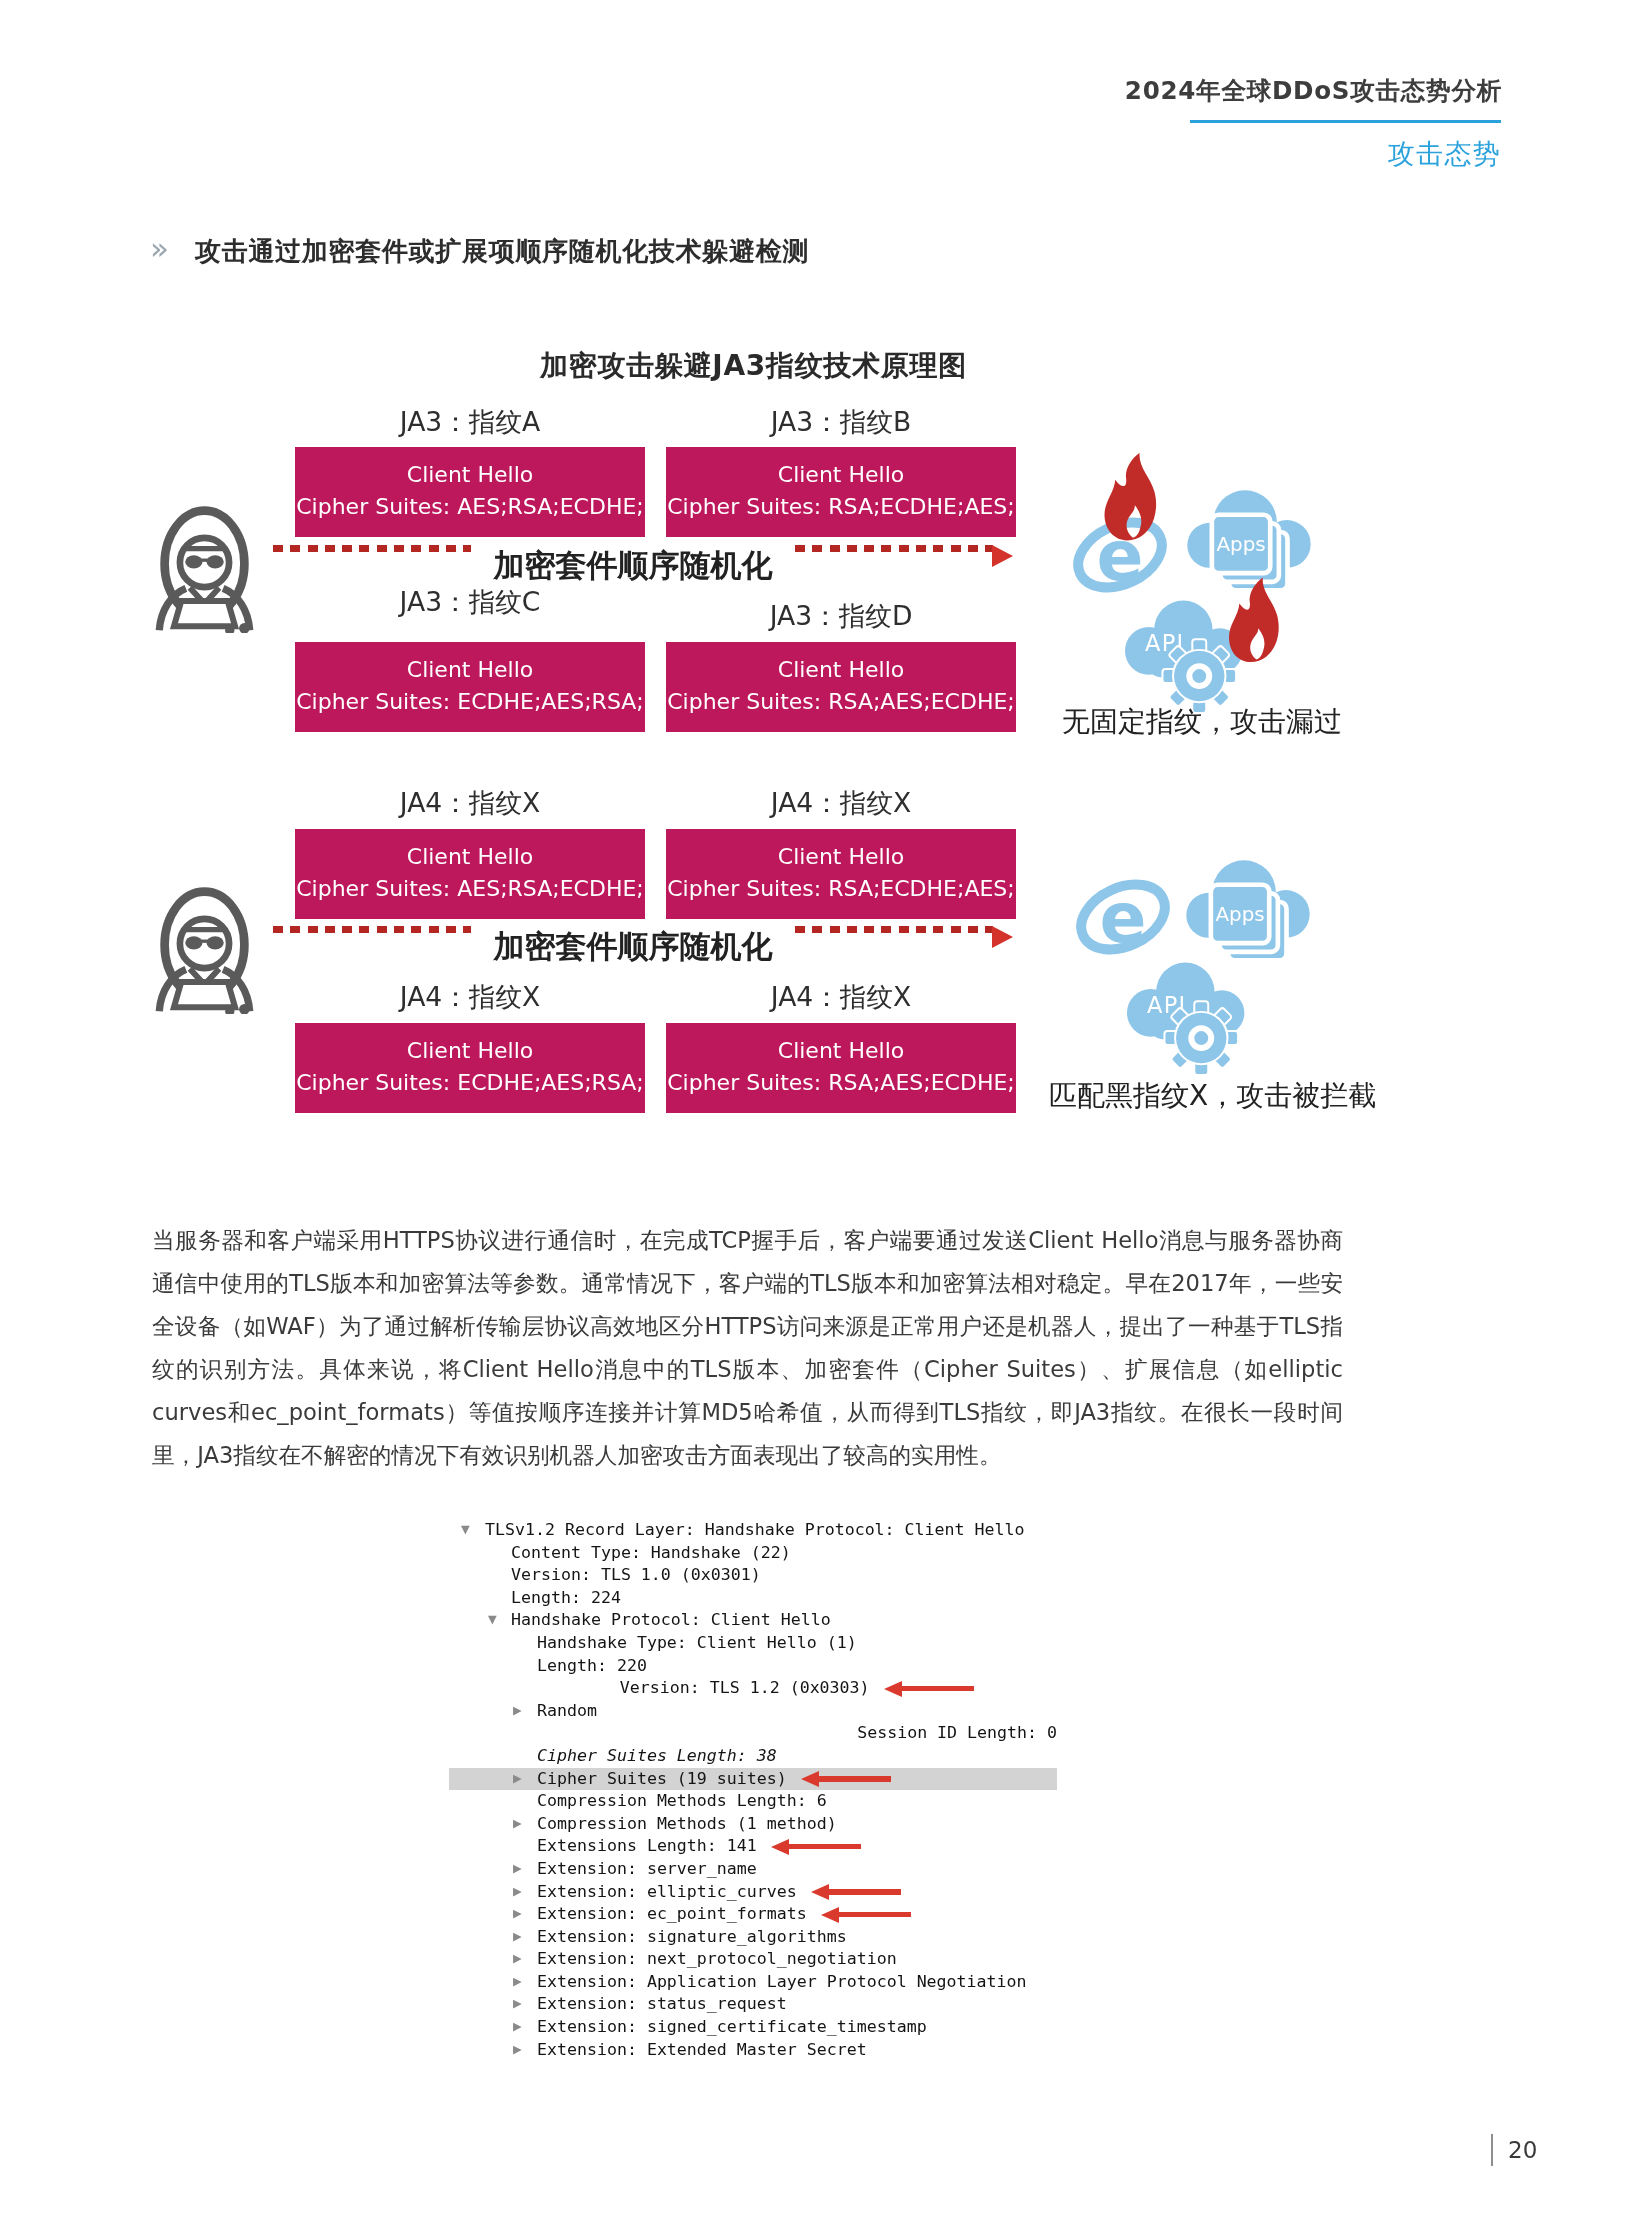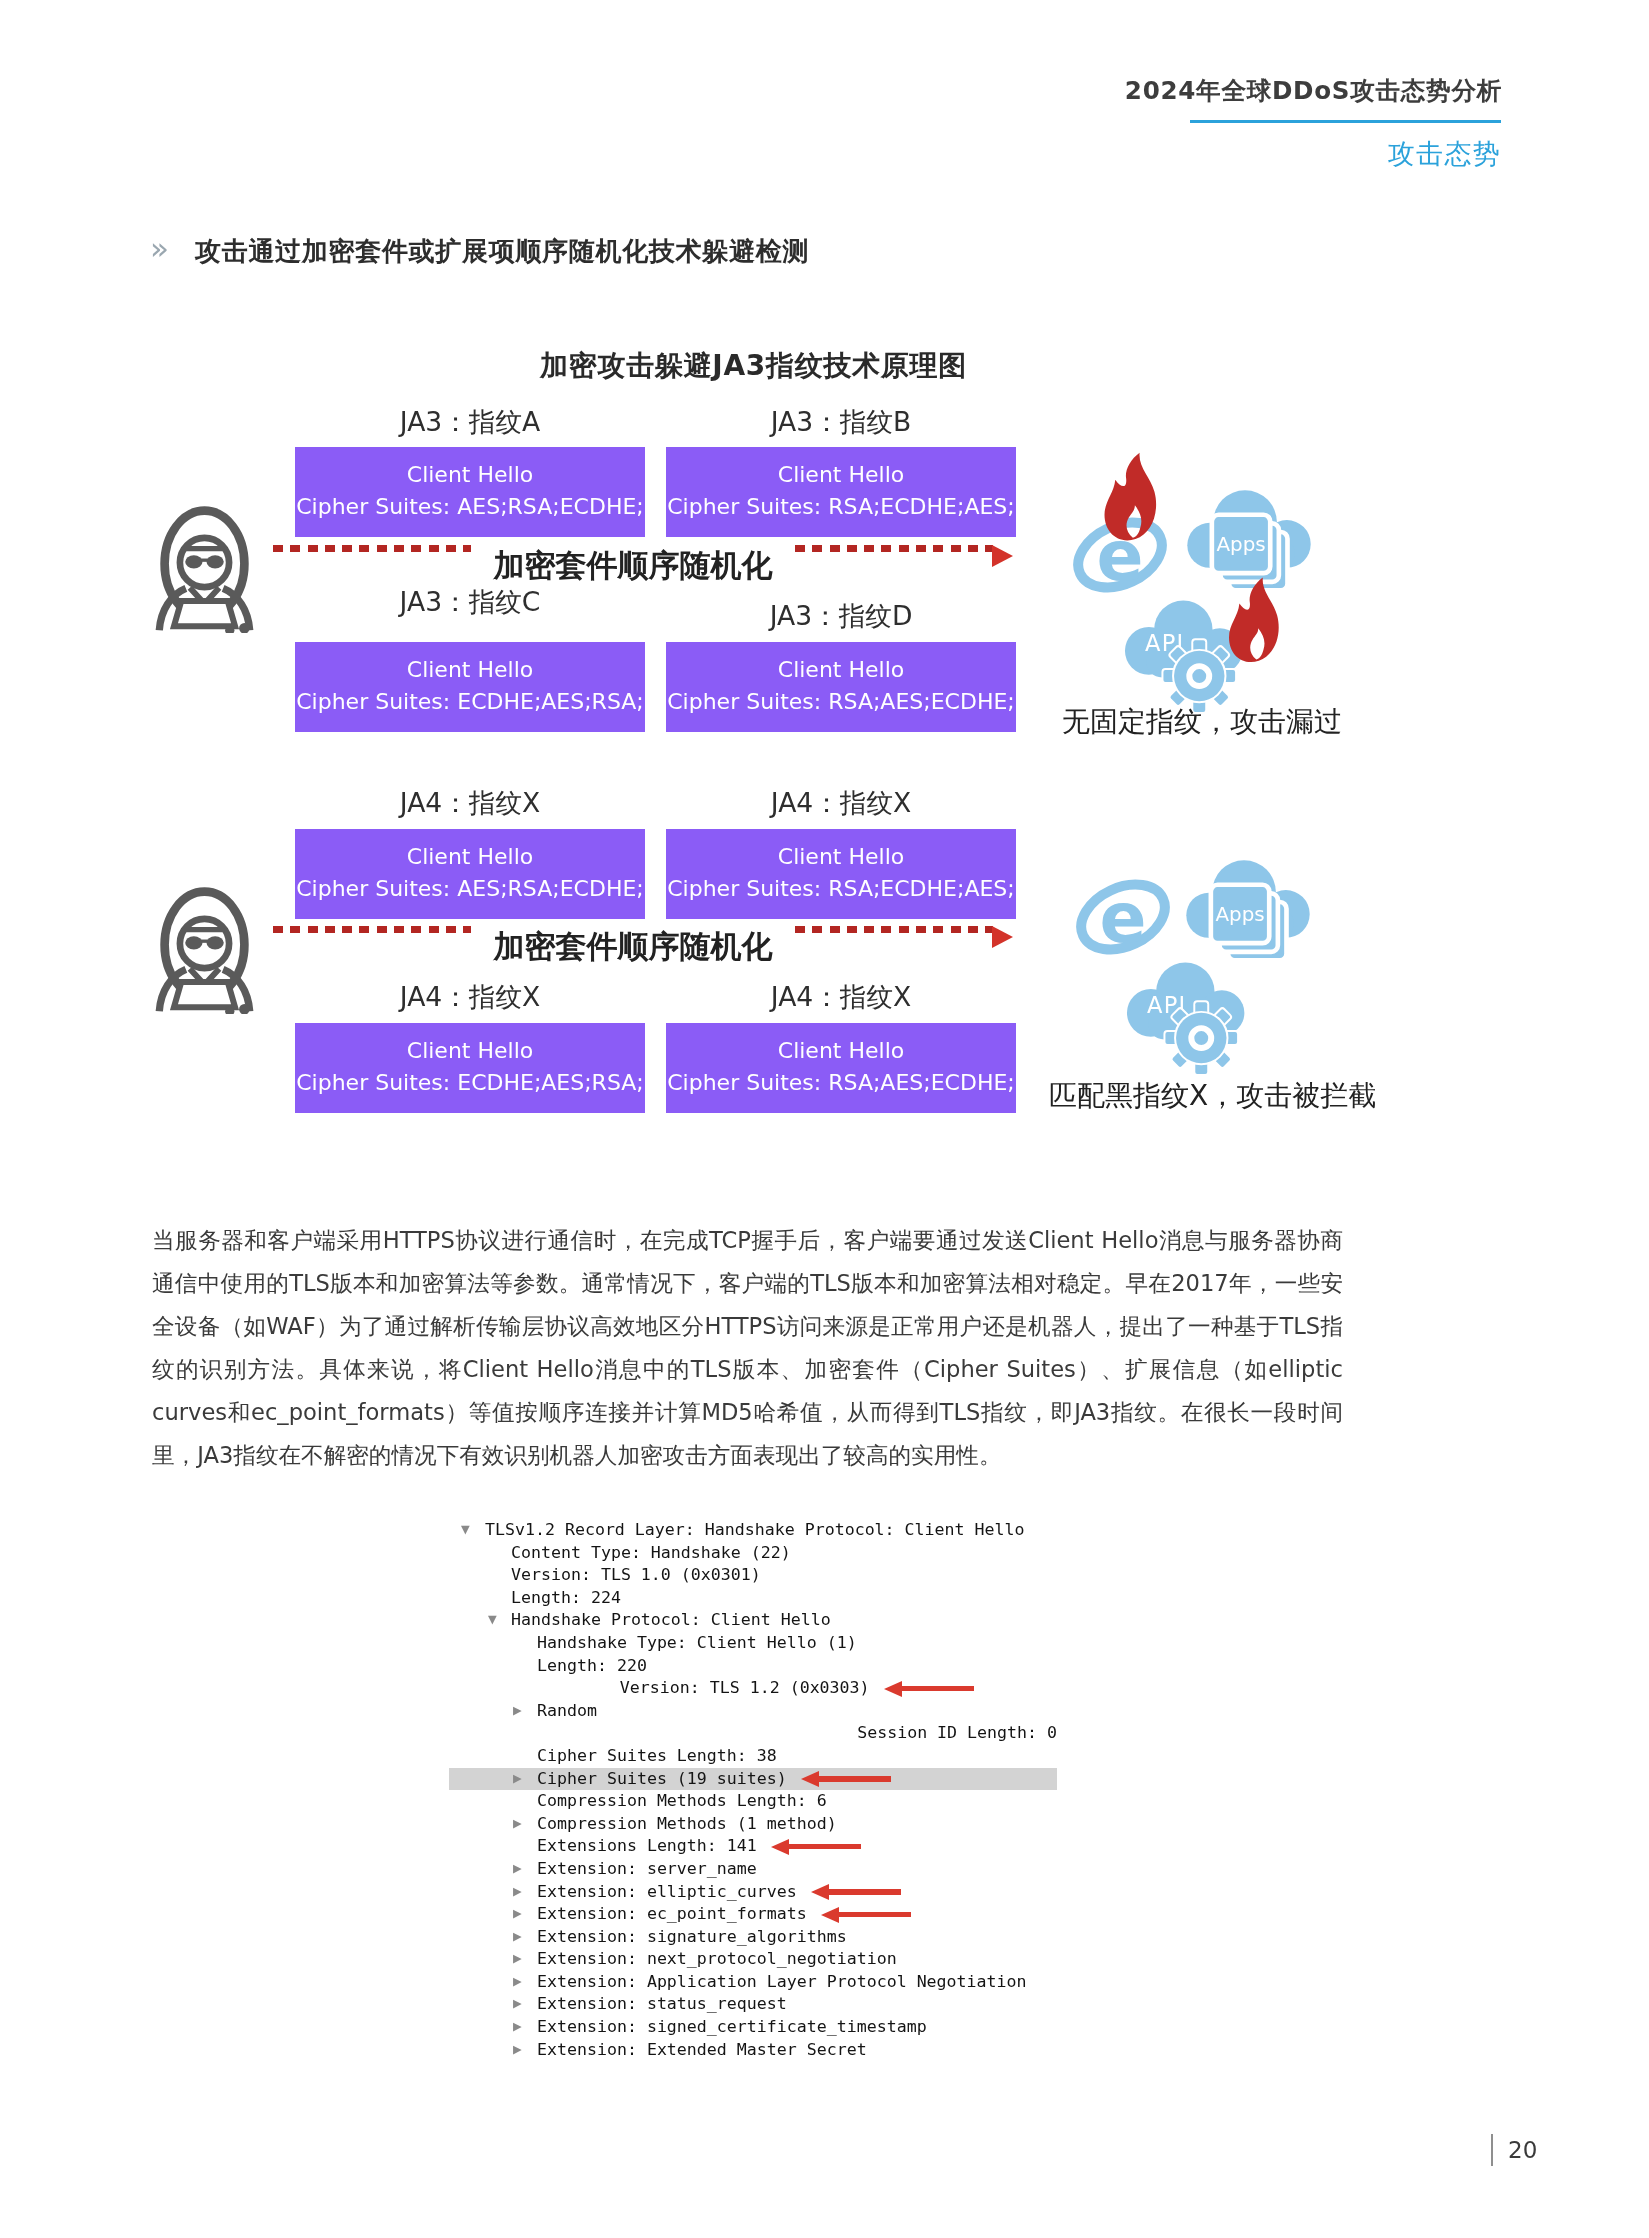--- a/index.html
+++ b/index.html
@@ -15,21 +15,21 @@
 
   
   .sec-marker{position:absolute;left:150px;top:230px;font-size:31px;color:#9aa7b0;}
   .sec-title{position:absolute;left:195px;top:234px;font-size:26px;font-weight:bold;color:#2d2d2d;letter-spacing:0.7px;}
 
   
   .diag-title{position:absolute;left:152px;top:347px;width:1203px;text-align:center;
               font-size:28px;font-weight:bold;color:#2a2a2a;letter-spacing:0.7px;}
 
   .fp-label{position:absolute;width:350px;text-align:center;font-size:26.6px;color:#2e2e2e;}
-  .cbox{position:absolute;width:350px;height:90px;background:#8b5cf6;color:#ffffff;
+  .cbox{position:absolute;width:350px;height:90px;background:#be185d;color:#ffffff;
         text-align:center;box-sizing:border-box;padding-top:12px;}
   .cbox .l1,.cbox .l2{font-size:22px;line-height:32px;white-space:nowrap;}
 
   .rand-row{position:absolute;left:273px;top:0;width:758px;height:47px;
             display:flex;align-items:flex-start;}
   .dash-seg{height:7.3px;width:198px;flex:none;
             background:repeating-linear-gradient(90deg,#b32622 0 10px,transparent 10px 17.3px);}
   .rand-label{flex:none;margin:0 22.6px;font-size:31px;font-weight:bold;color:#222222;white-space:nowrap;}
   .arrow-head{flex:none;width:0;height:0;border-top:11.3px solid transparent;
               border-bottom:11.3px solid transparent;border-left:21px solid #d3332a;margin-left:-1.3px;}
@@ -275,21 +275,21 @@
       <div class="pt-line" style="padding-left: 62px;"><span>Length: 224</span></div>
       <div class="pt-line" style="padding-left: 62px;"><span class="pt-marker" style="left: 39px;">▼</span><span>Handshake Protocol: Client Hello</span></div>
       <div class="pt-line" style="padding-left: 88px;"><span>Handshake Type: Client Hello (1)</span></div>
       <div class="pt-line" style="padding-left: 88px;"><span>Length: 220</span></div>
       <div class="pt-line" style="padding-left: 88px; text-align: center;"><span>Version: TLS 1.2 (0x0303)</span><span class="red-arrow">
           <span class="ra-head"></span>
           <span class="ra-shaft"></span>
         </span></div>
       <div class="pt-line" style="padding-left: 88px;"><span class="pt-marker" style="left: 64px;">▶</span><span>Random</span></div>
       <div class="pt-line" style="padding-left: 88px; text-align: right;"><span>Session ID Length: 0</span></div>
-      <div class="pt-line" style="padding-left: 88px;"><span>Cipher Suites Length: 38</span></div>
+      <div class="pt-line" style="padding-left: 88px; font-style: italic;"><span>Cipher Suites Length: 38</span></div>
       <div class="pt-line hl" style="padding-left: 88px;"><span class="pt-marker" style="left: 64px;">▶</span><span>Cipher Suites (19 suites)</span><span class="red-arrow">
           <span class="ra-head"></span>
           <span class="ra-shaft"></span>
         </span></div>
       <div class="pt-line" style="padding-left: 88px;"><span>Compression Methods Length: 6</span></div>
       <div class="pt-line" style="padding-left: 88px;"><span class="pt-marker" style="left: 64px;">▶</span><span>Compression Methods (1 method)</span></div>
       <div class="pt-line" style="padding-left: 88px;"><span>Extensions Length: 141</span><span class="red-arrow">
           <span class="ra-head"></span>
           <span class="ra-shaft"></span>
         </span></div>

